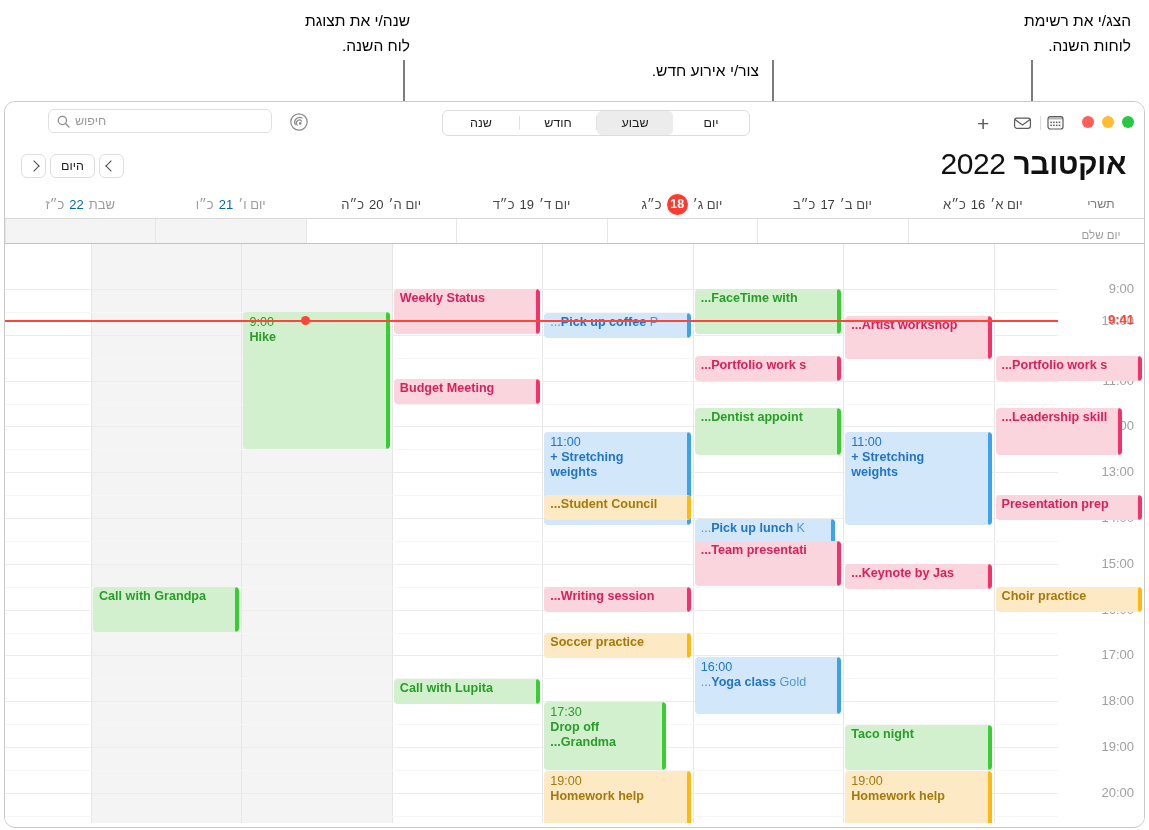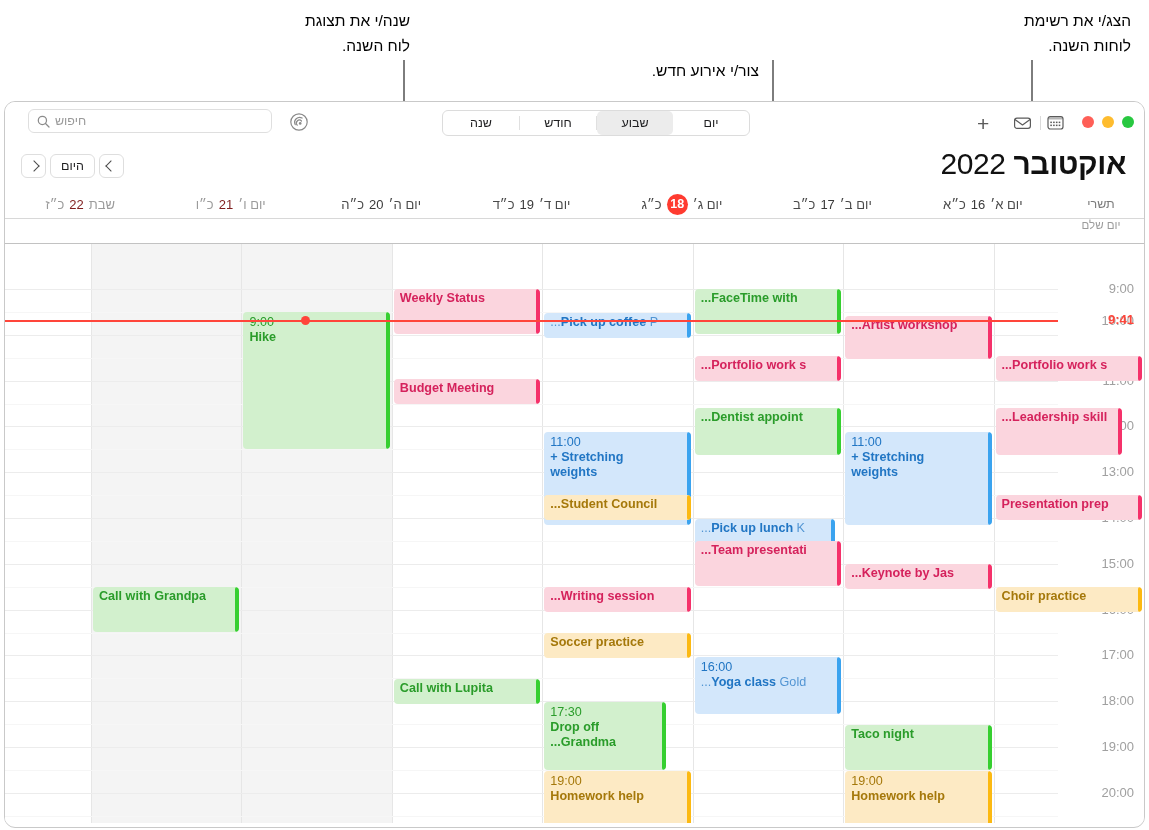--- a/index.html
+++ b/index.html
@@ -64,21 +64,21 @@
   .seg{
     display:flex;align-items:center;justify-content:center;
     font-size:12.5px;color:#1d1d1f;padding:0 14px;min-width:48px;
     position:relative;
   }
   .seg.sel{background:#ececec;border-radius:5px;font-weight:500;}
   .seg-sep{width:1px;background:#e0e0e0;margin:5px 0;}
 
   
   .searchfield{
-    position:absolute;top:7px;height:24px;width:244px;
+    position:absolute;top:7px;height:24px;width:224px;
     border:1px solid #dfdfdf;border-radius:6px;background:#fff;
     display:flex;flex-direction:row;align-items:center;
     justify-content:flex-end;padding:0 8px;box-sizing:border-box;gap:5px;
   }
   .searchfield .ph{font-size:12.5px;color:#9a9a9a;}
 
   
   .navrow{position:relative;height:48px;background:#fff;}
   .month-title{
     position:absolute;right:18px;top:5px;
@@ -112,29 +112,29 @@
     gap:5px;font-size:13px;color:#4a4a4a;box-sizing:border-box;
     direction:rtl;white-space:nowrap;
   }
   .dh-cell .dnum{color:#3a3a3a;}
   .dh-cell.today .dnum{
     background:#ff3b30;color:#fff;border-radius:50%;
     width:21px;height:21px;display:flex;align-items:center;justify-content:center;
     font-size:12.5px;font-weight:600;
   }
   .dh-cell.weekend{color:#9b9b9b;}
-  .dh-cell.weekend .dnum{color:#7f1d1d;}
+  .dh-cell.weekend .dnum{color:#0369a1;}
   .dh-timecol{
     display:flex;align-items:center;justify-content:center;
     font-size:12.5px;color:#7b7b7b;box-sizing:border-box;
   }
 
   
   .allday{
-    position:relative;height:26px;display:flex;flex-direction:column;
+    position:relative;height:26px;display:flex;
     border-top:1px solid #d8d8d8;border-bottom:1px solid #c2c2c2;
     background:#fff;box-sizing:border-box;
   }
   .allday-cell{border-left:1px solid #e6e6e6;box-sizing:border-box;}
   .allday-cell.weekend{background:#f4f4f4;}
   .allday-label{
     display:flex;align-items:flex-end;justify-content:center;
     font-size:11.5px;color:#9b9b9b;box-sizing:border-box;padding-bottom:2px;
   }
 

